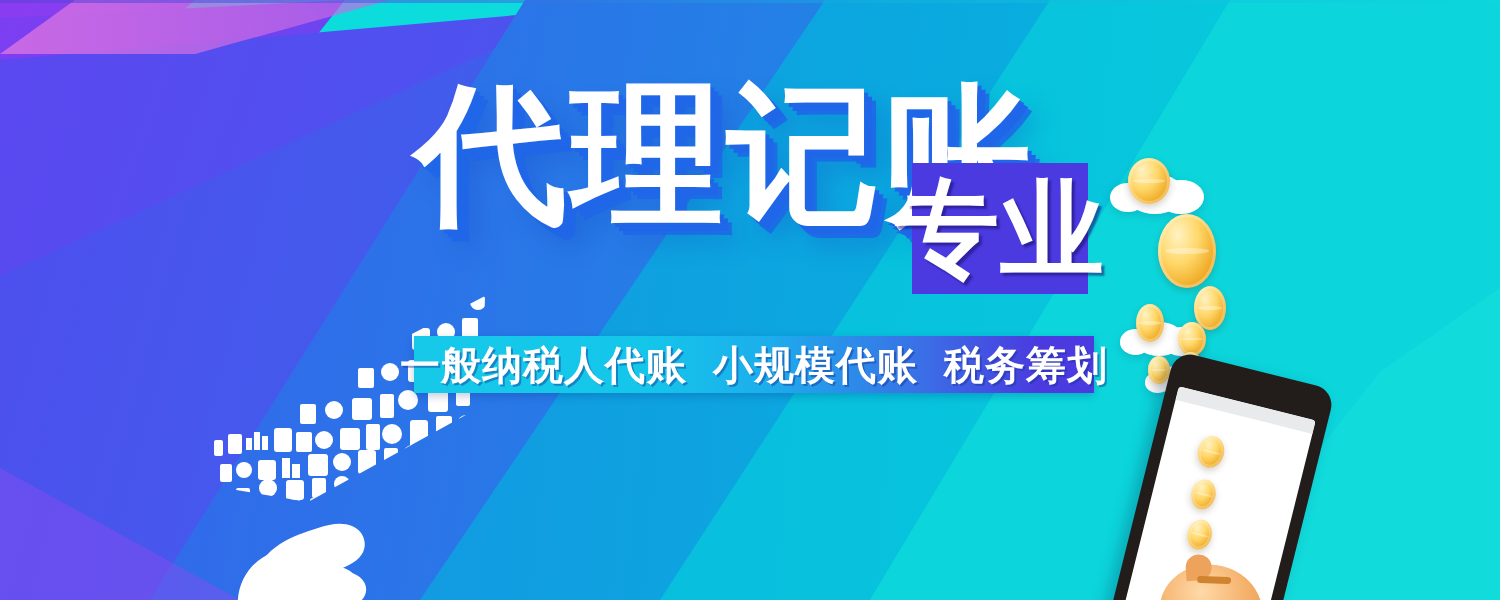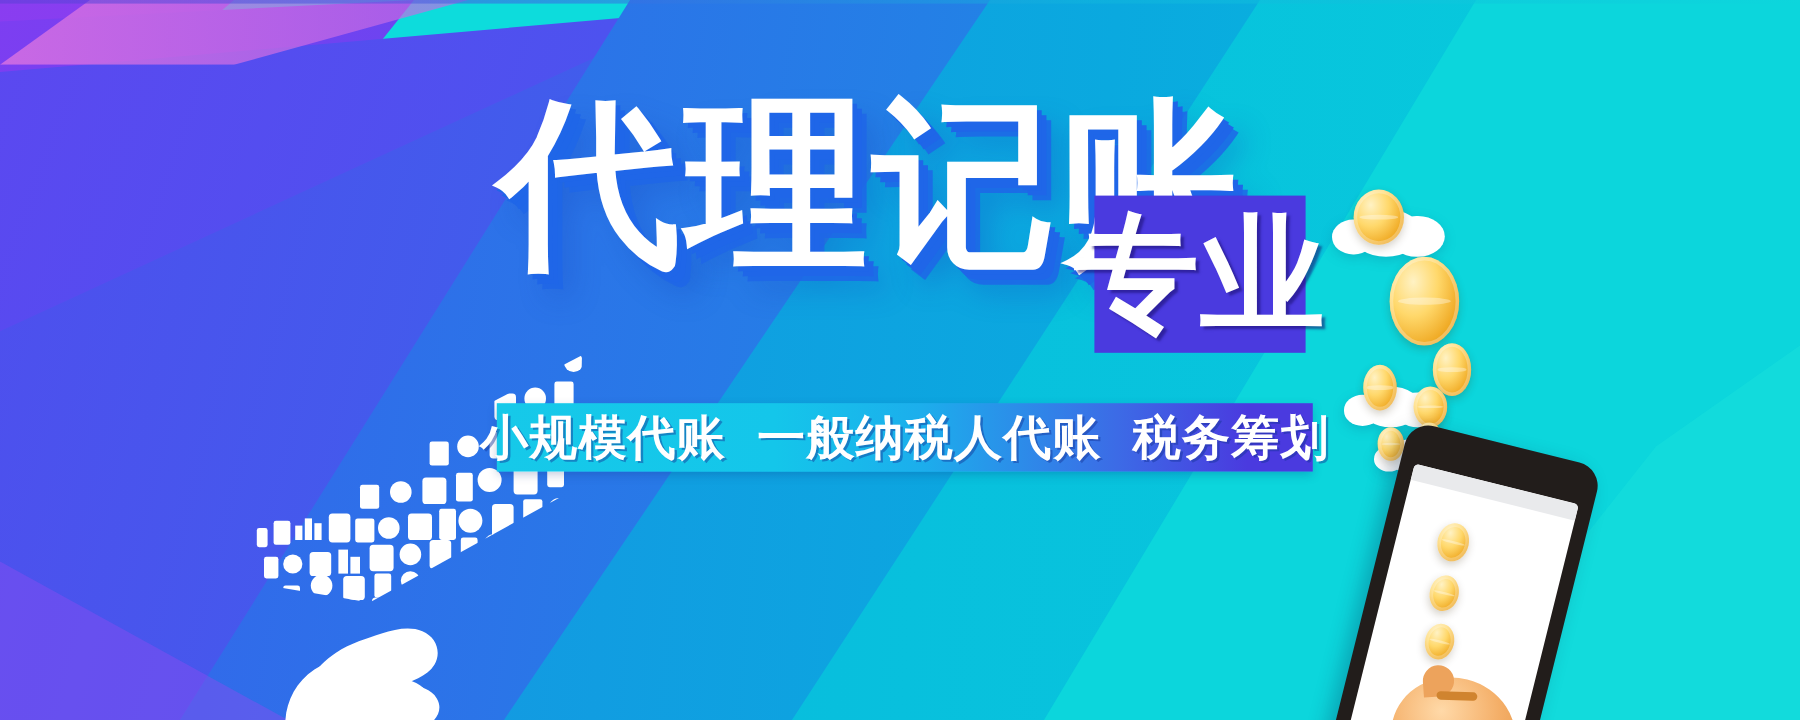--- a/index.html
+++ b/index.html
@@ -437,22 +437,22 @@
   </div>
 
   <div class="headline">代理记账</div>
 
 
   <div class="pro-box">
     <span class="pro-box-text">专业</span>
   </div>
 
   <div class="services-bar">
+    <span class="service-item">一般纳税人代账</span>
     <span class="service-item">小规模代账</span>
-    <span class="service-item">一般纳税人代账</span>
     <span class="service-item">税务筹划</span>
   </div>
 
   <div>
     <div class="cloud" style="left:1126px; top:174px; width:58px; height:40px;"></div>
     <div class="cloud" style="left:1134px; top:322px; width:50px; height:34px;"></div>
     <div class="cloud" style="left:1156px; top:366px; width:40px; height:28px;"></div>
 
     <div class="coin" style="left:1128px; top:158px; width:42px; height:46px;"></div>
     <div class="coin" style="left:1158px; top:214px; width:58px; height:74px;"></div>

